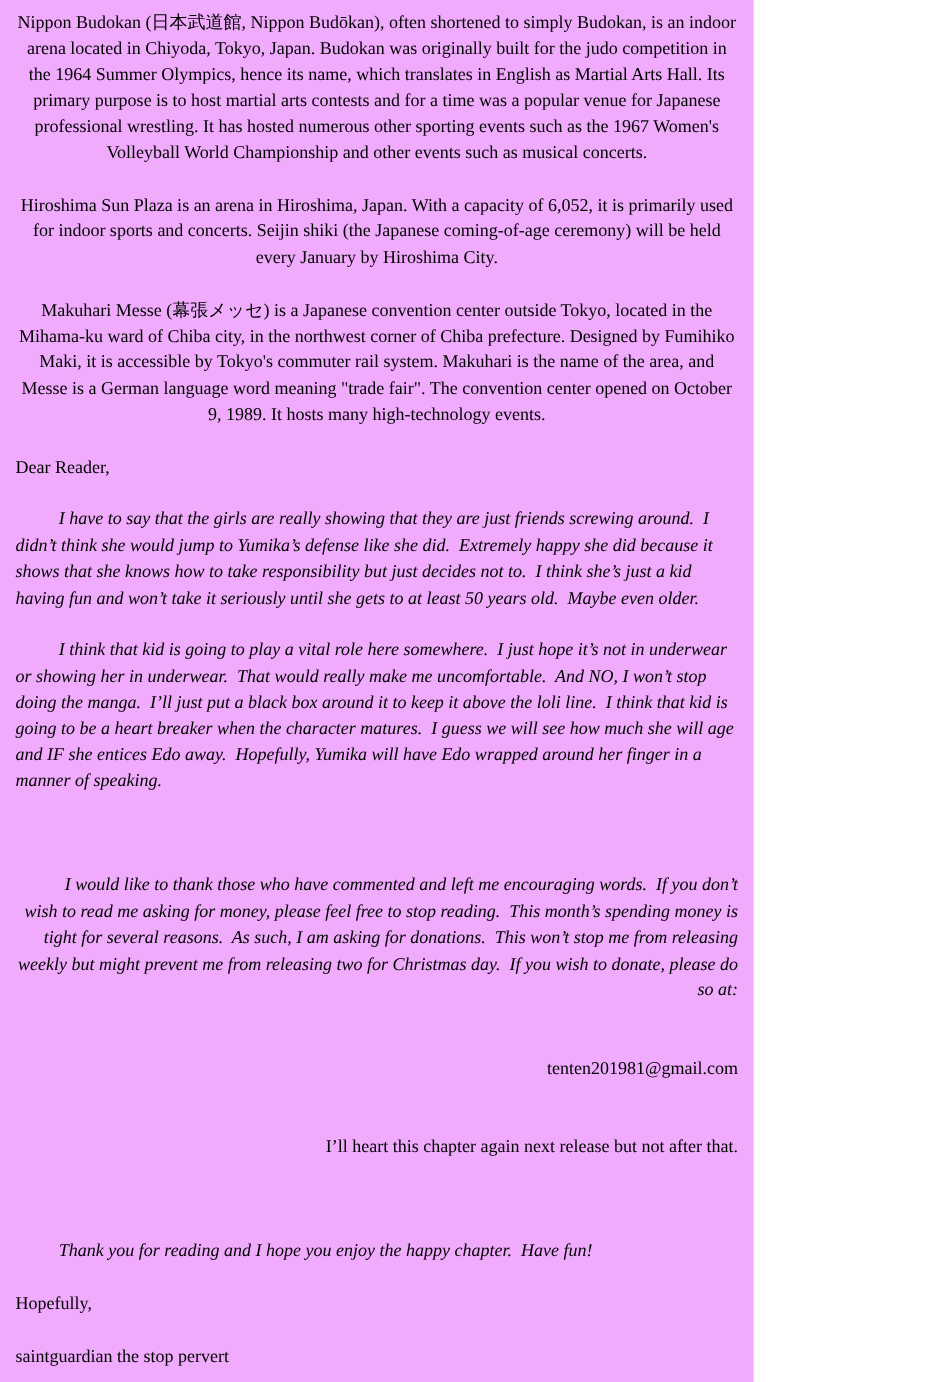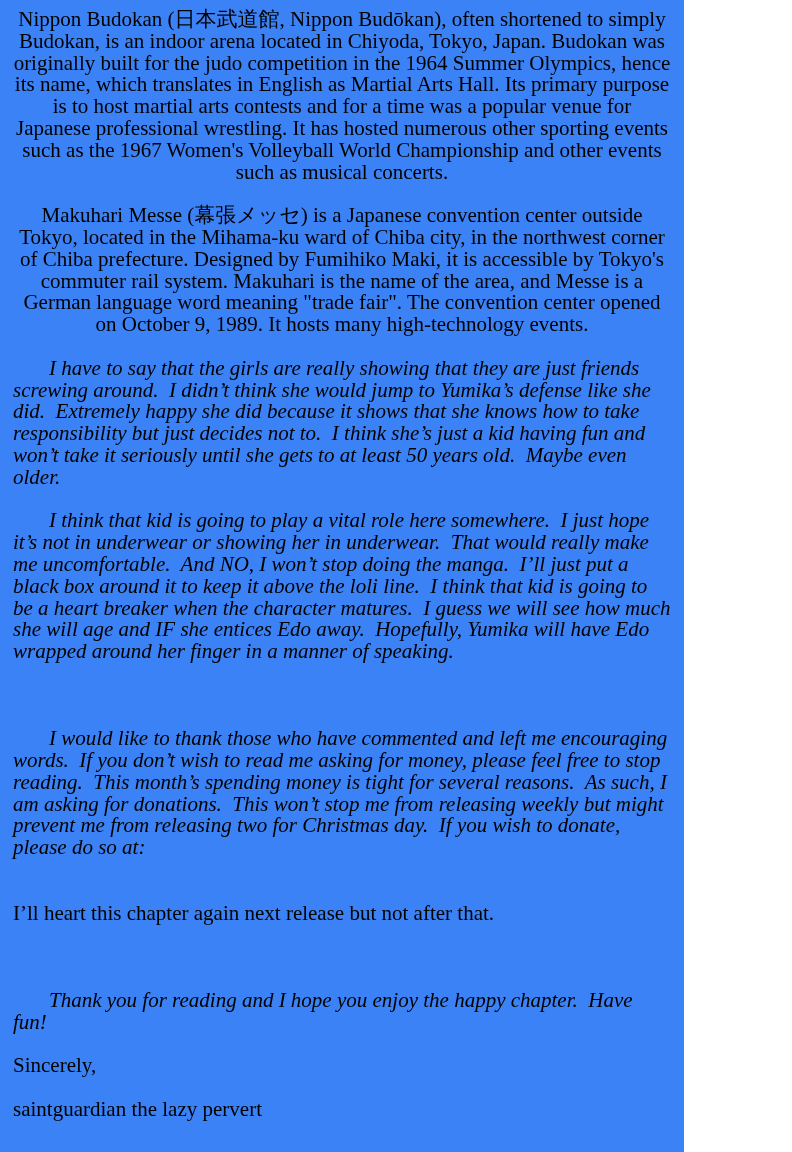--- a/index.html
+++ b/index.html
@@ -2,68 +2,72 @@
 <html><head>
 <meta charset="utf-8">
 <style>
   html, body {
     margin: 0;
     padding: 0;
     background: #ffffff;
   }
   .page {
     position: relative;
-    width: 684px;
+    width: 628px;
     height: 1152px;
     box-sizing: border-box;
-    background: #3b82f6;
+    background: #f0abfc;
     color: #000000;
     font-family: "Liberation Serif", "DejaVu Serif", serif;
-    font-size: 21px;
+    font-size: 15px;
     line-height: 21.8px;
     padding: 9px 13px 0 13px;
     overflow: hidden;
   }
   .para {
     margin: 0 0 21.8px 0;
     white-space: pre-wrap;
   }
   .para.center {
     text-align: center;
   }
   .para.left {
     text-align: left;
   }
   .first-line-indent {
     text-indent: 36px;
     font-style: italic;
   }
   .block {
     display: block;
+    text-align: right;
   }
 </style>
 </head>
 <body>
 
 <div class="page">
 
   <p class="para center">Nippon Budokan (日本武道館, Nippon Budōkan), often shortened to simply Budokan, is an indoor arena located in Chiyoda, Tokyo, Japan. Budokan was originally built for the judo competition in the 1964 Summer Olympics, hence its name, which translates in English as Martial Arts Hall. Its primary purpose is to host martial arts contests and for a time was a popular venue for Japanese professional wrestling. It has hosted numerous other sporting events such as the 1967 Women's Volleyball World Championship and other events such as musical concerts.</p>
 
+  <p class="para center">Hiroshima Sun Plaza is an arena in Hiroshima, Japan. With a capacity of 6,052, it is primarily used for indoor sports and concerts. Seijin shiki (the Japanese coming-of-age ceremony) will be held every January by Hiroshima City.</p>
 
   <p class="para center">Makuhari Messe (幕張メッセ) is a Japanese convention center outside Tokyo, located in the Mihama-ku ward of Chiba city, in the northwest corner of Chiba prefecture. Designed by Fumihiko Maki, it is accessible by Tokyo's commuter rail system. Makuhari is the name of the area, and Messe is a German language word meaning "trade fair". The convention center opened on October 9, 1989. It hosts many high-technology events.</p>
 
+  <p class="para left">Dear Reader,</p>
 
   <p class="para left first-line-indent">I have to say that the girls are really showing that they are just friends screwing around.  I didn’t think she would jump to Yumika’s defense like she did.  Extremely happy she did because it shows that she knows how to take responsibility but just decides not to.  I think she’s just a kid having fun and won’t take it seriously until she gets to at least 50 years old.  Maybe even older.</p>
 
   <p class="para left first-line-indent">I think that kid is going to play a vital role here somewhere.  I just hope it’s not in underwear or showing her in underwear.  That would really make me uncomfortable.  And NO, I won’t stop doing the manga.  I’ll just put a black box around it to keep it above the loli line.  I think that kid is going to be a heart breaker when the character matures.  I guess we will see how much she will age and IF she entices Edo away.  Hopefully, Yumika will have Edo wrapped around her finger in a manner of speaking.</p>
 
   <p class="para left">
     <span class="block first-line-indent">I would like to thank those who have commented and left me encouraging words.  If you don’t wish to read me asking for money, please feel free to stop reading.  This month’s spending money is tight for several reasons.  As such, I am asking for donations.  This won’t stop me from releasing weekly but might prevent me from releasing two for Christmas day.  If you wish to donate, please do so at:</span>
+    <span class="block">tenten201981@gmail.com</span>
     <span class="block">I’ll heart this chapter again next release but not after that.</span>
   </p>
 
   <p class="para left first-line-indent">Thank you for reading and I hope you enjoy the happy chapter.  Have fun!</p>
 
-  <p class="para left">Sincerely,</p>
+  <p class="para left">Hopefully,</p>
 
-  <p class="para left">saintguardian the lazy pervert</p>
+  <p class="para left">saintguardian the stop pervert</p>
 
 </div>
 
 </body></html>

